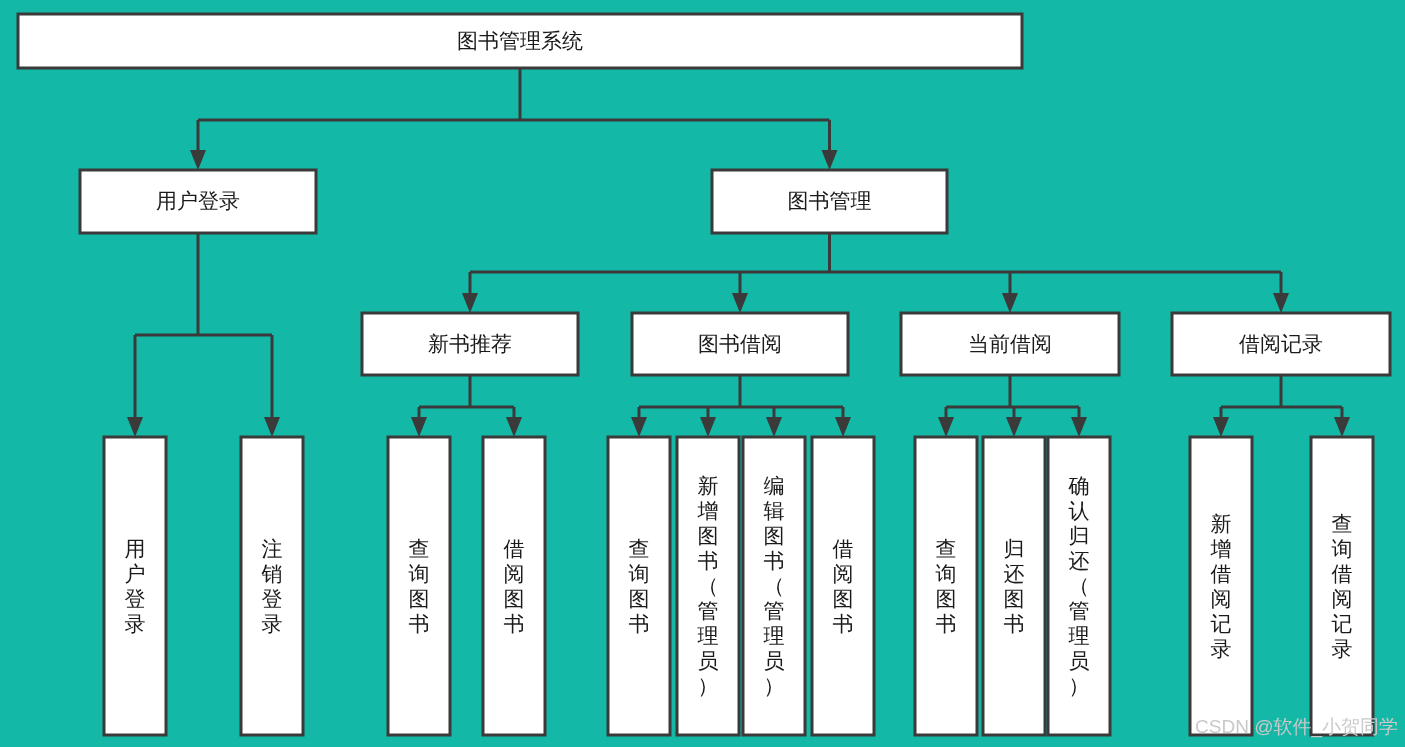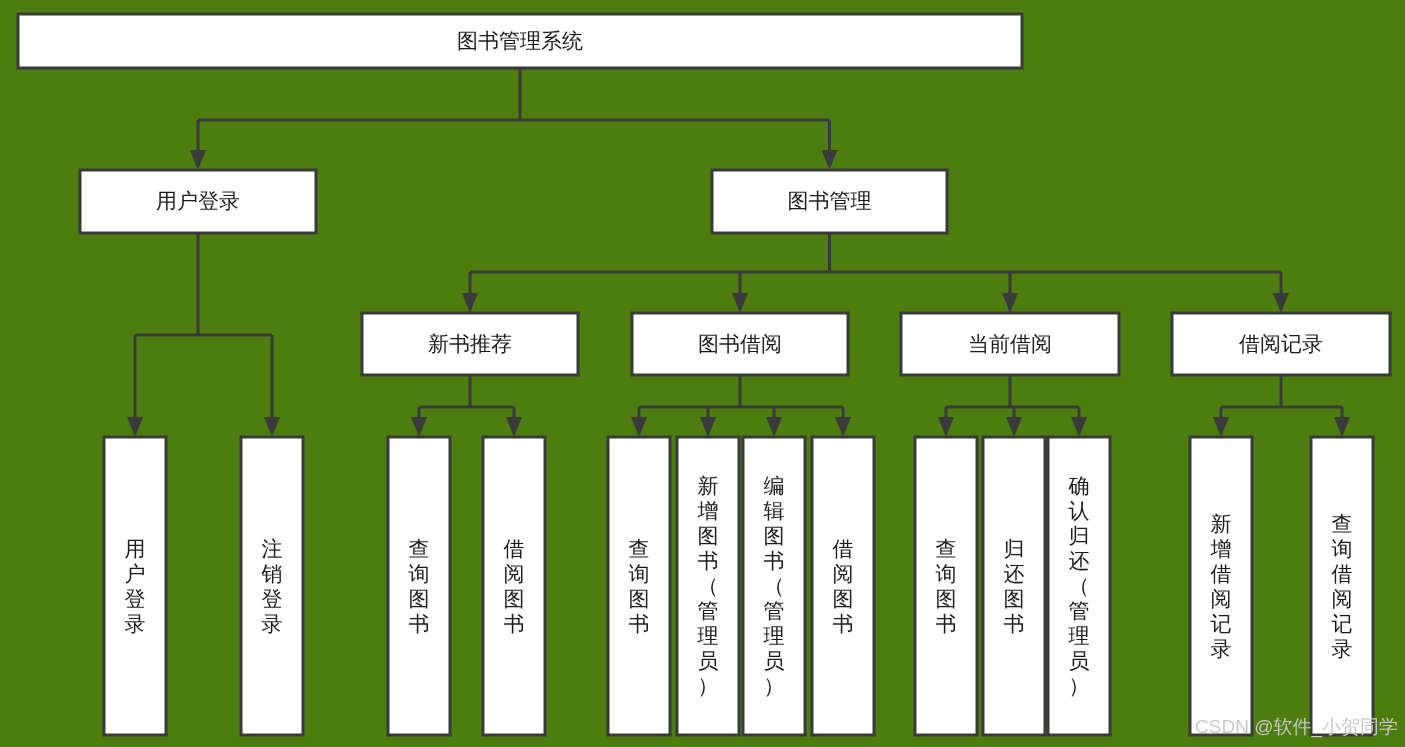--- a/index.html
+++ b/index.html
@@ -8,21 +8,21 @@
     background: #ffffff;
   }
   body {
     font-family: "Liberation Sans", "DejaVu Sans", sans-serif;
   }
   #diagram-root {
     position: relative;
     width: 1405px;
     height: 747px;
     overflow: hidden;
-    background: #4d7c0f;
+    background: #14b8a6;
   }
   svg.diagram-canvas {
     position: absolute;
     left: 0;
     top: 0;
     width: 1405px;
     height: 747px;
     display: block;
   }
   .node-box {

